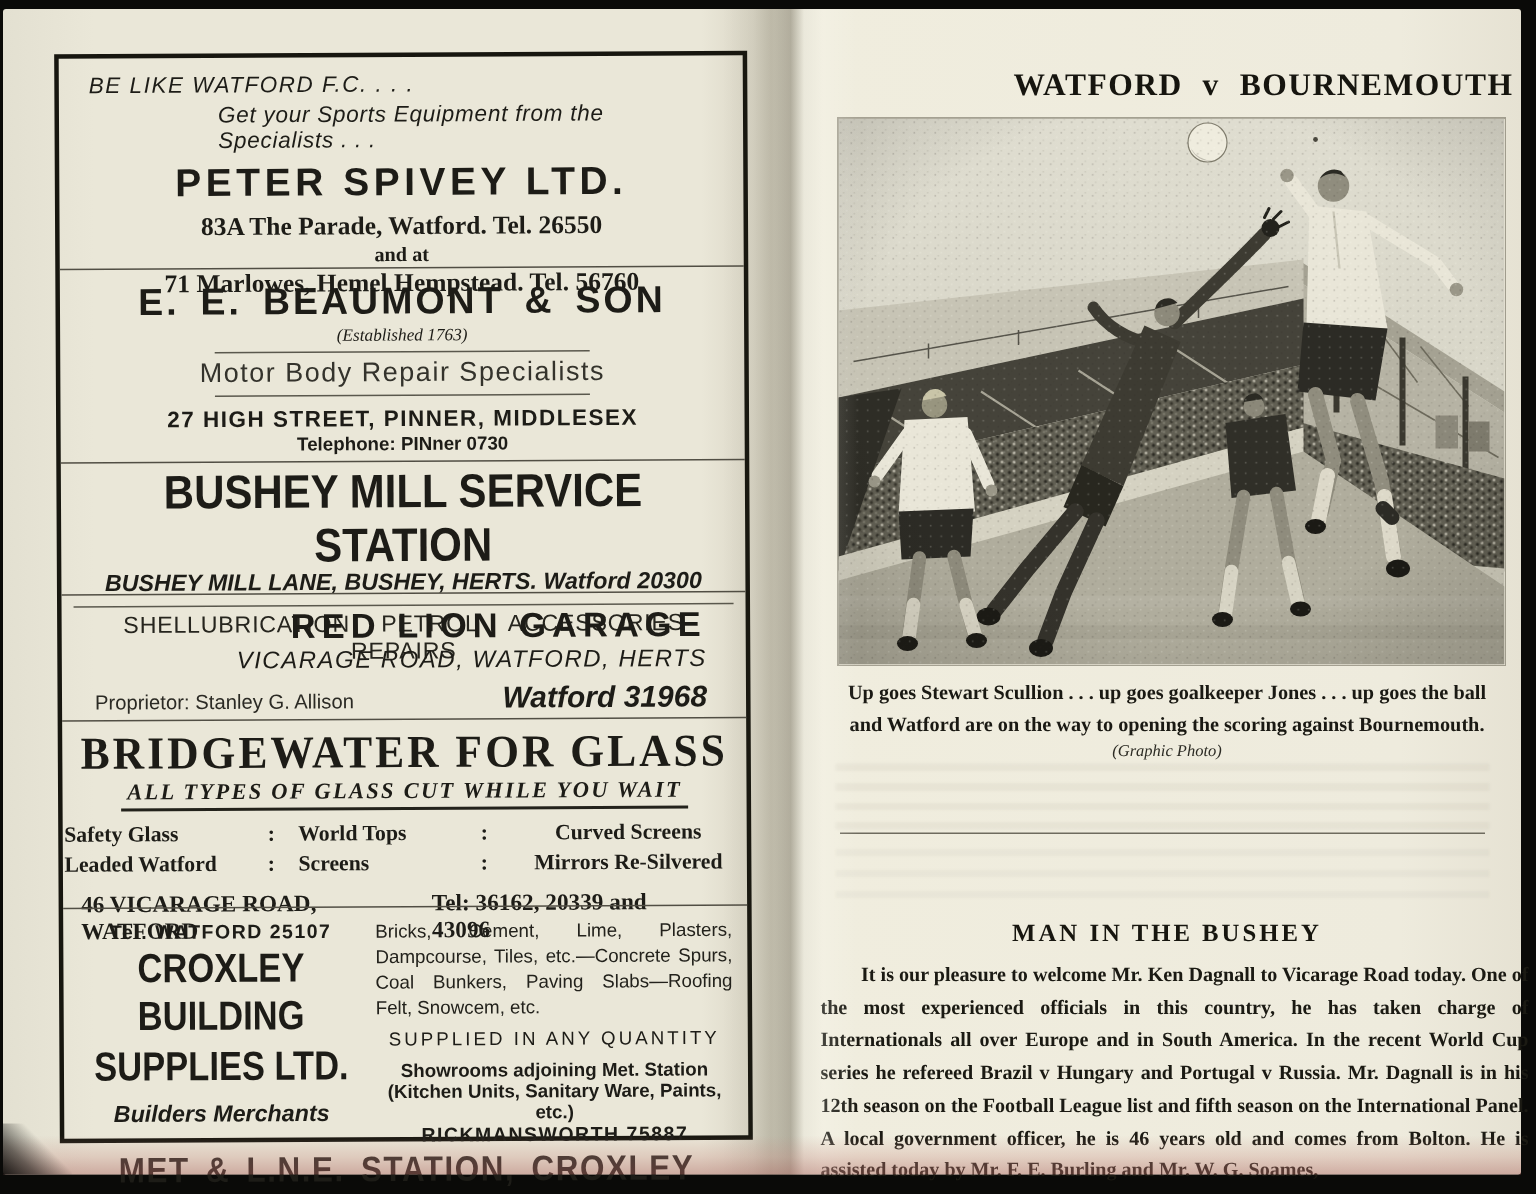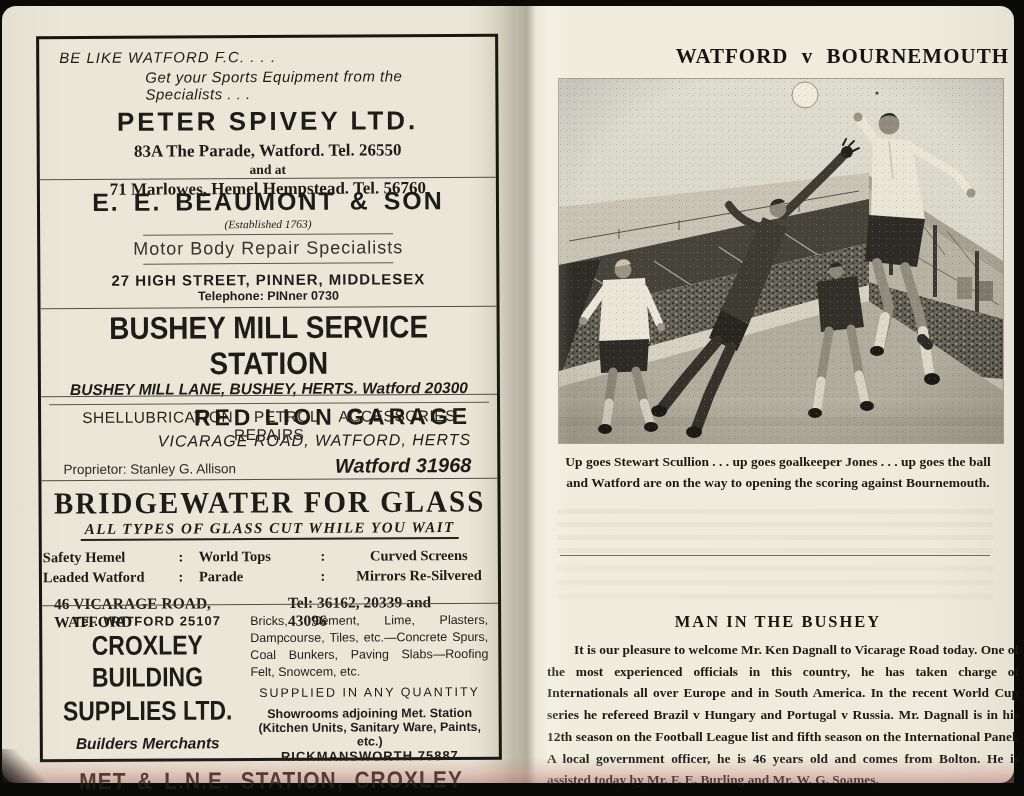--- a/index.html
+++ b/index.html
@@ -5,21 +5,21 @@
   html,body{margin:0;padding:0;}
   body{
     width:1024px;height:796px;position:relative;overflow:hidden;
     background:#0a0a08;
     font-family:"Liberation Serif", serif;
     color:#1d1c17;
   }
   .spread{
     position:absolute;left:2px;top:6px;right:10px;bottom:13px;
     background:linear-gradient(90deg,#e3e0d1 0%,#eae7d8 6%,#eae7d8 46%,#dbd7c7 49.4%,#cbc7b6 50.6%,#f0edde 54%,#eeebdd 92%,#e6e2d3 100%);
-    border-radius:14px;
+    border-radius:2px;
     padding-left:20px;
   }
   .gutter{
     position:absolute;left:480px;top:0;width:90px;height:100%;pointer-events:none;
     background:linear-gradient(90deg,rgba(0,0,0,0) 0%,rgba(60,54,38,0.10) 38%,rgba(60,54,38,0.25) 50%,rgba(255,255,248,0.28) 60%,rgba(0,0,0,0) 100%);
   }
   .bottom-tint{
     position:absolute;left:0;right:0;bottom:0;height:26px;pointer-events:none;
     background:linear-gradient(180deg,rgba(0,0,0,0) 0%,rgba(196,138,128,0.30) 55%,rgba(170,98,92,0.45) 100%);
   }
@@ -156,30 +156,30 @@
       <div class="red-row">
         <span class="red-prop">Proprietor: Stanley G. Allison</span>
         <span class="red-tel">Watford 31968</span>
       </div>
     </div>
 
     <div class="ad ad-bridge">
       <div class="ctr brg-name">BRIDGEWATER FOR GLASS</div>
       <div class="ctr"><span class="brg-sub">ALL TYPES OF GLASS CUT WHILE YOU WAIT</span></div>
       <div class="brg-grid">
-        <span>Safety Hemel</span>
+        <span>Safety Glass</span>
         <span class="c">:</span>
         <span>World Tops</span>
         <span class="c">:</span>
         <span class="c">Curved Screens</span>
       </div>
       <div class="brg-grid brg-row2">
         <span>Leaded Watford</span>
         <span class="c">:</span>
-        <span>Parade</span>
+        <span>Screens</span>
         <span class="c">:</span>
         <span class="c">Mirrors Re-Silvered</span>
       </div>
       <div class="brg-bottom">
         <span>46 VICARAGE ROAD, WATFORD</span>
         <span>Tel: 36162, 20339 and 43096</span>
       </div>
     </div>
 
     <div class="ad ad-croxley">
@@ -345,20 +345,21 @@
         <rect x="0" y="0" width="444" height="364" fill="url(#grain)"></rect>
         <rect x="0" y="0" width="444" height="364" fill="url(#vin)"></rect>
       </svg>
     </div>
 
     <div class="caption">
       <div>Up goes Stewart Scullion . . . up goes goalkeeper Jones . . . up goes the ball</div>
       <div>and Watford are on the way to opening the scoring against Bournemouth.</div>
     </div>
 
+    <div class="credit">(Graphic Photo)</div>
 
     <div class="ghost"></div>
     <div class="mid-rule"></div>
     <div class="ghost2"></div>
 
     <div class="article-heading">MAN IN THE BUSHEY</div>
     <div class="article-body">It is our pleasure to welcome Mr. Ken Dagnall to Vicarage Road today. One of the most experienced officials in this country, he has taken charge of Internationals all over Europe and in South America. In the recent World Cup series he refereed Brazil v Hungary and Portugal v Russia. Mr. Dagnall is in his 12th season on the Football League list and fifth season on the International Panel. A local government officer, he is 46 years old and comes from Bolton. He is assisted today by Mr. F. E. Burling and Mr. W. G. Soames,</div>
   </div>
 
   <div class="gutter"></div>

